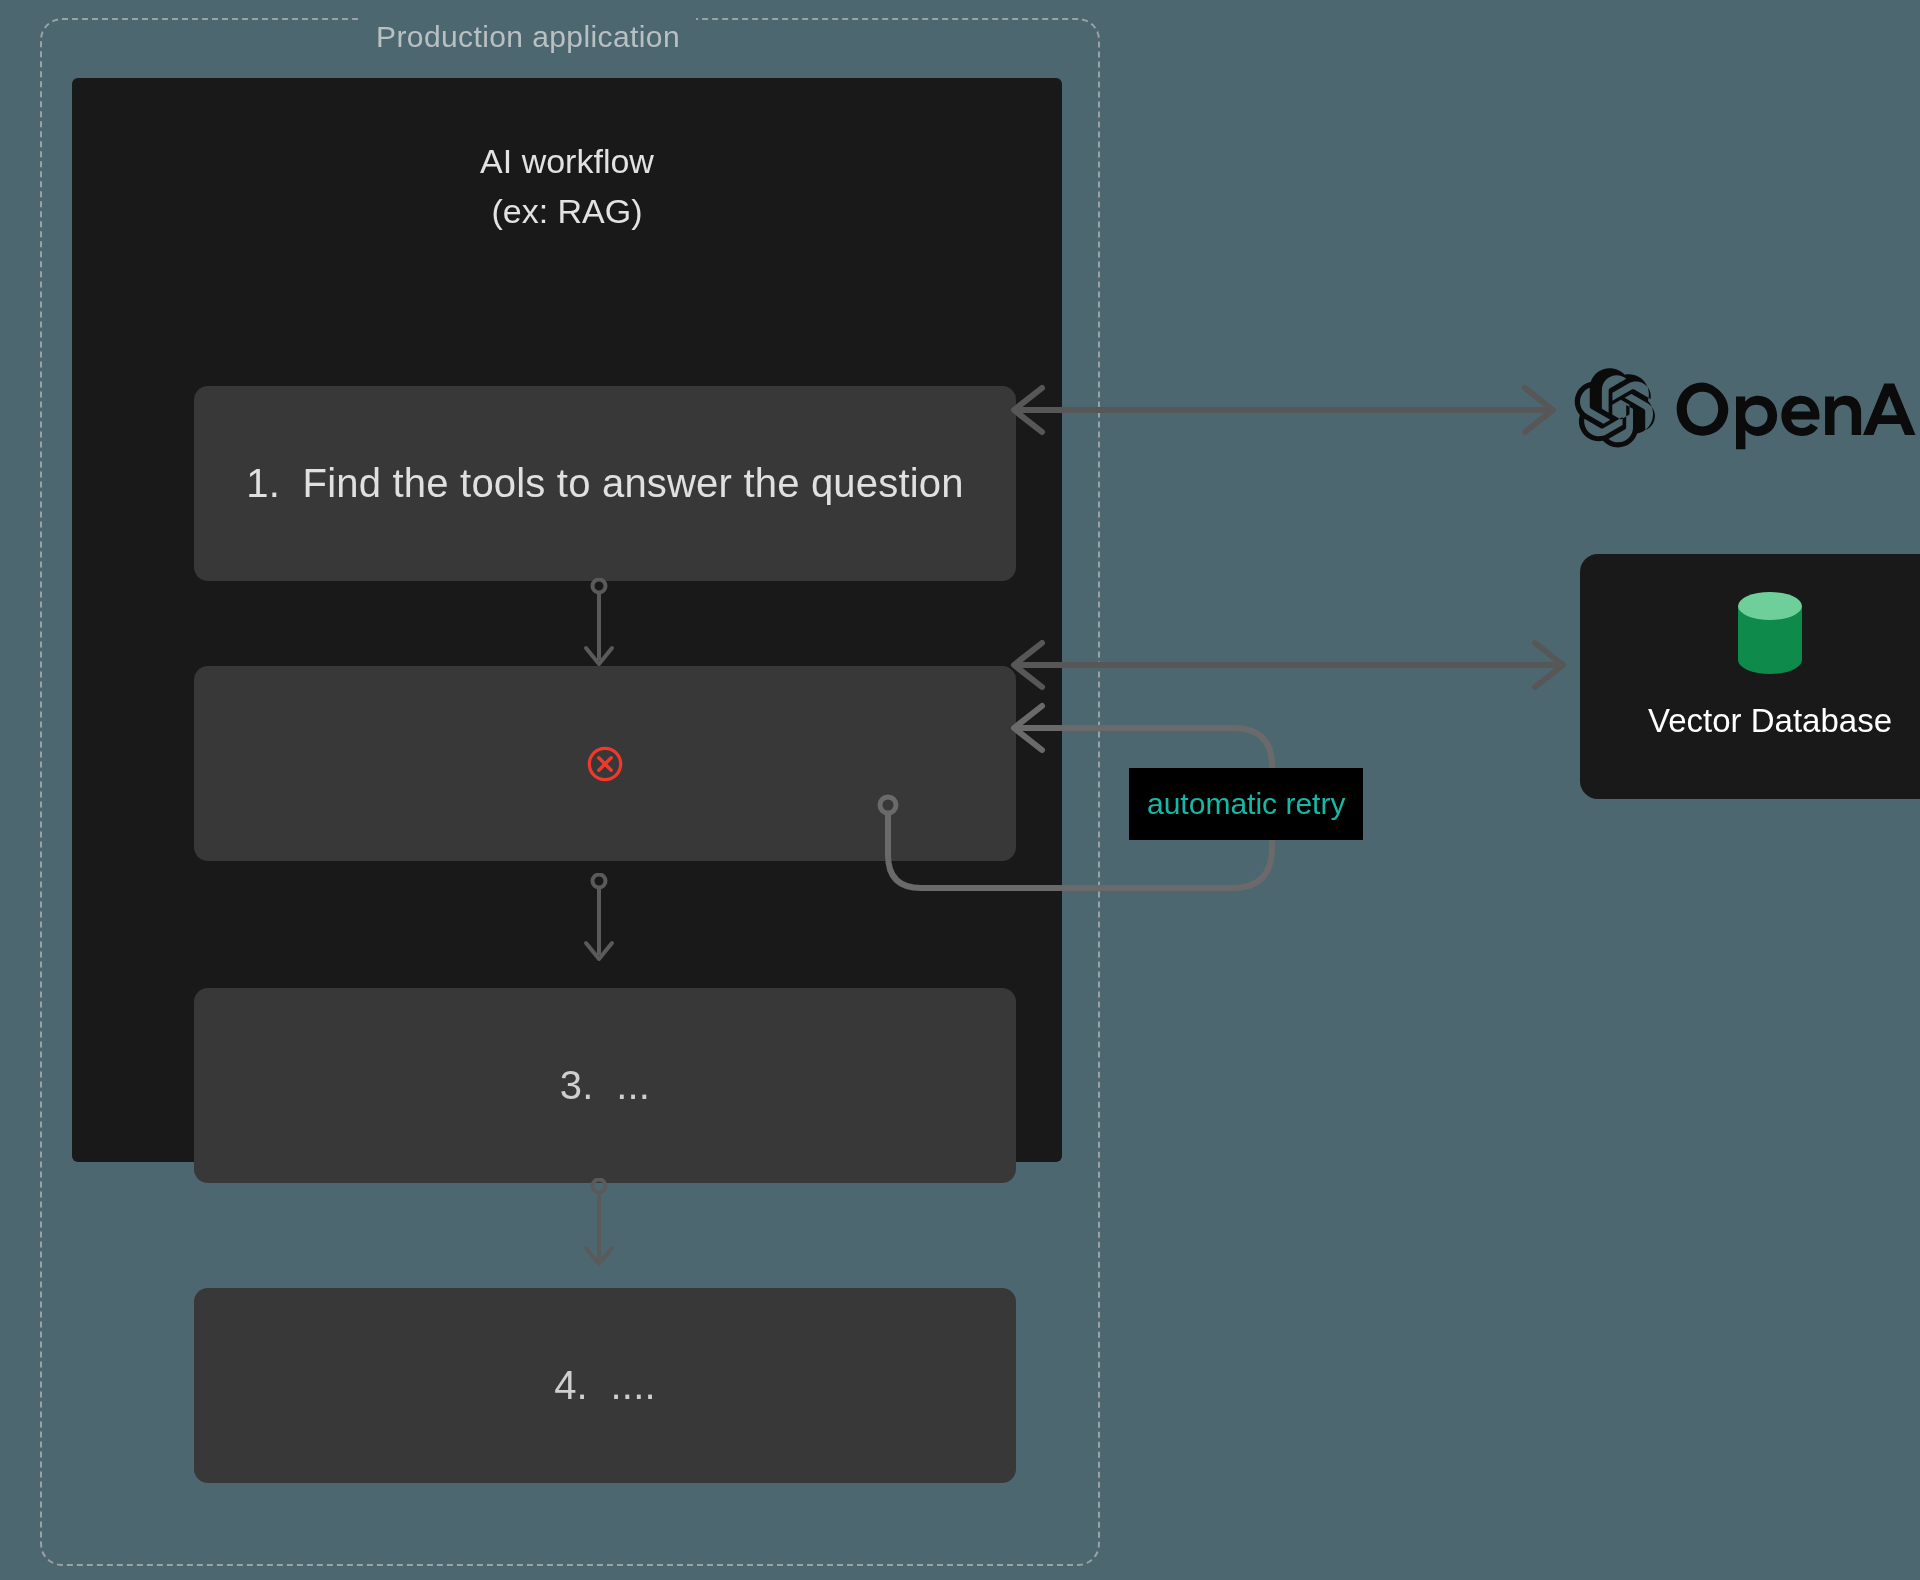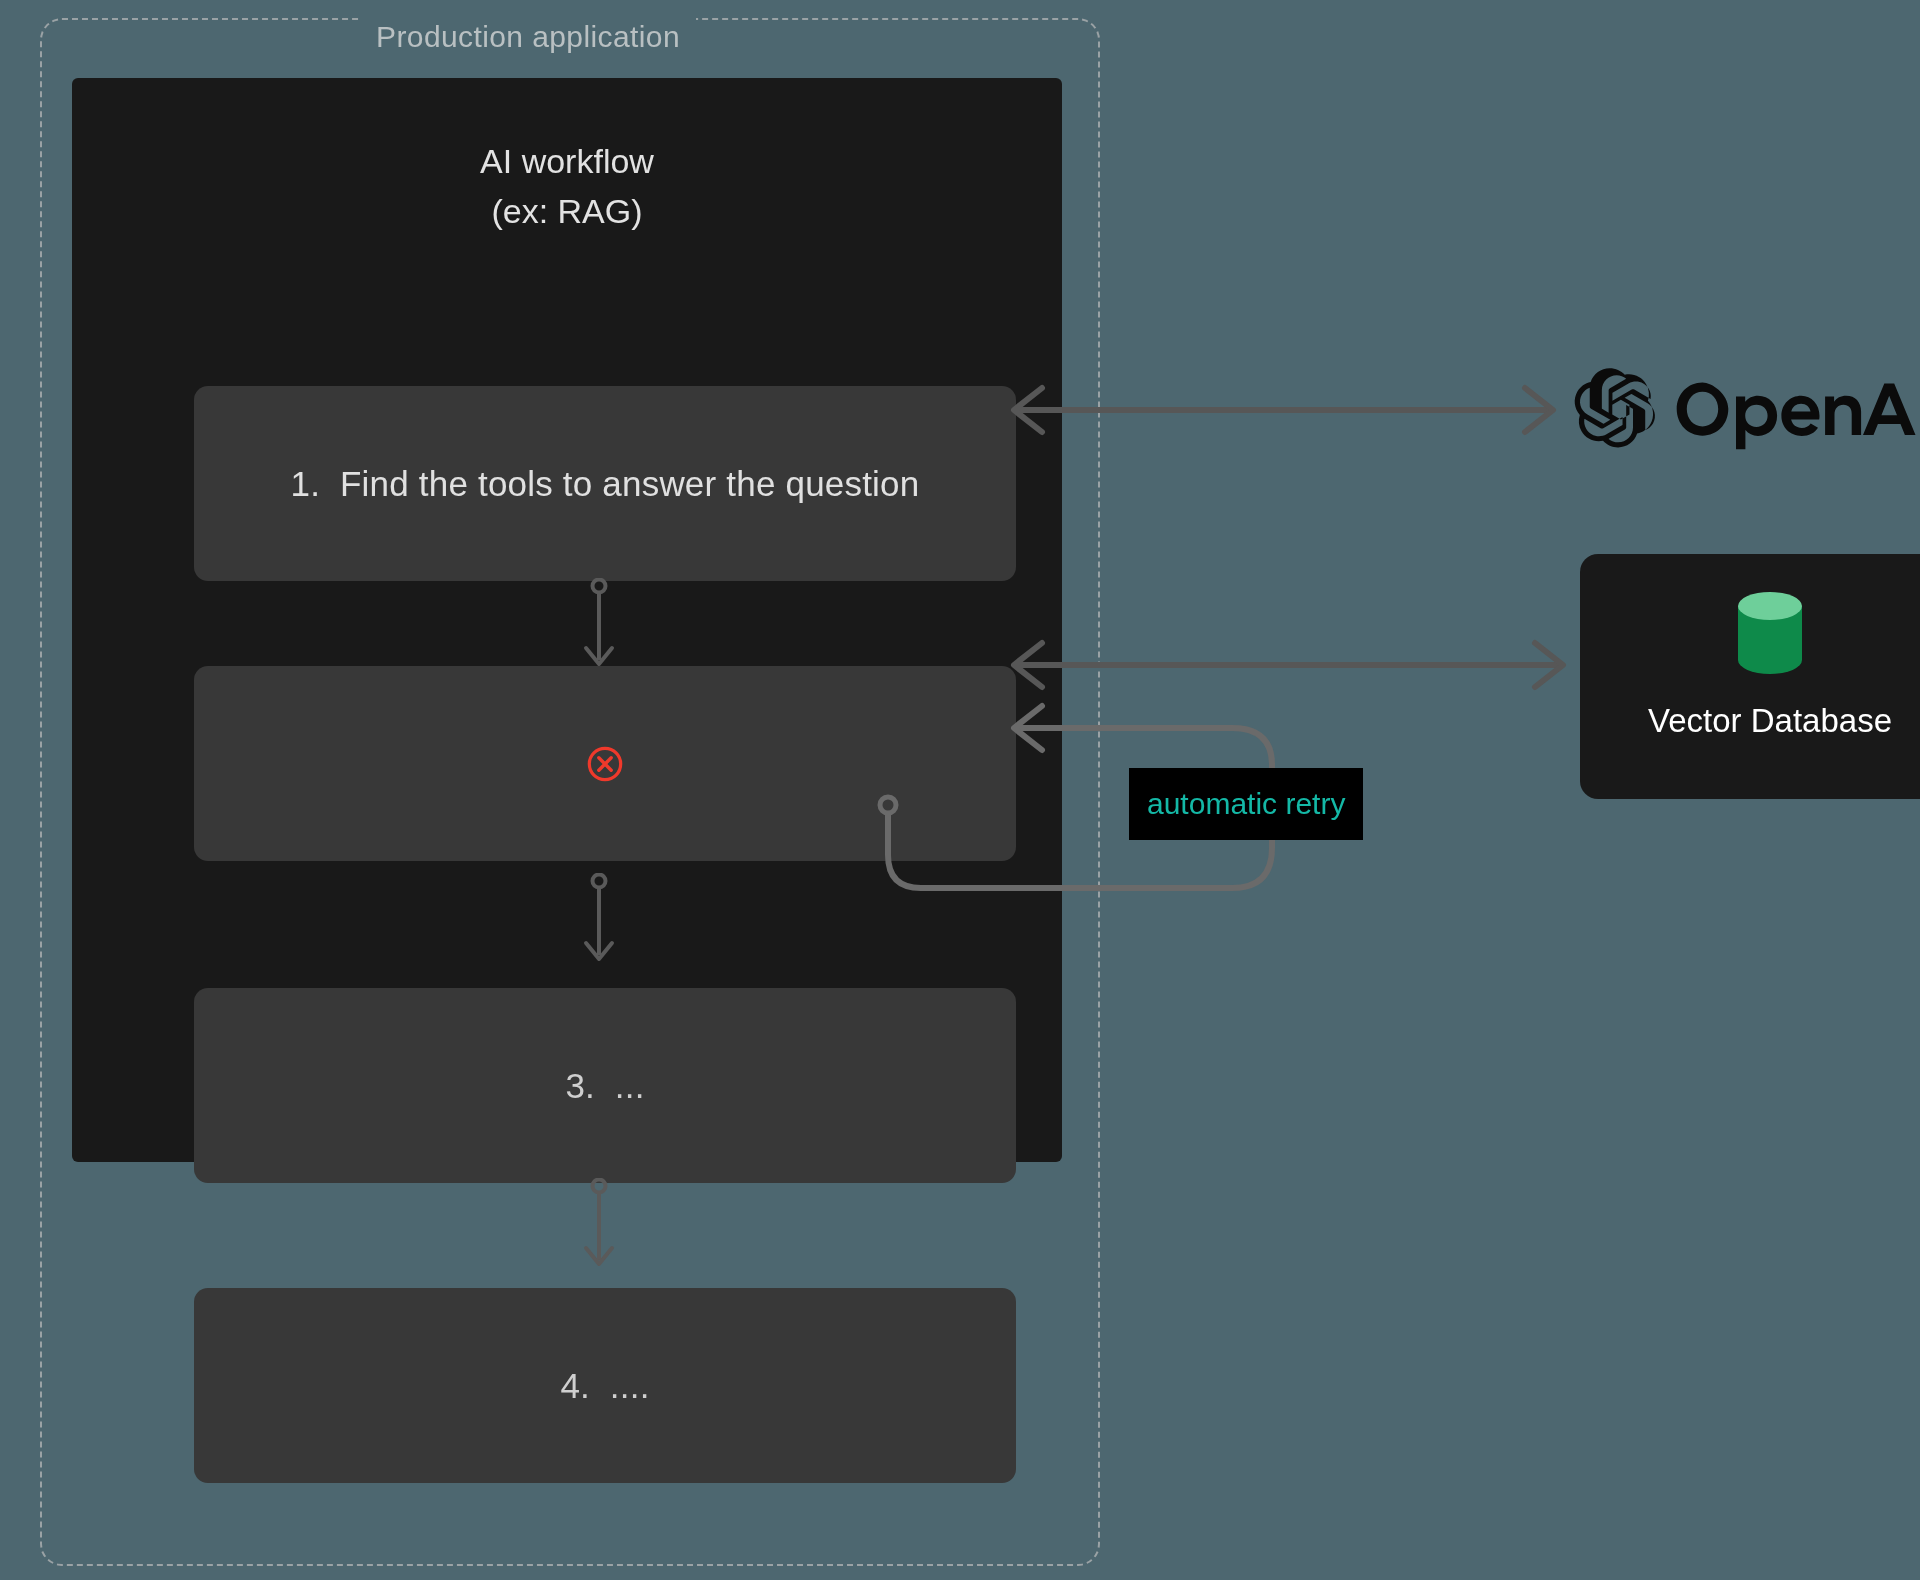--- a/index.html
+++ b/index.html
@@ -87,21 +87,21 @@
     top: 0;
     width: 100%;
     height: 100%;
     display: flex;
     align-items: center;
     justify-content: center;
     gap: 26px;
   }
   .step-label {
     color: #e0e0e0;
-    font-size: 35px;
+    font-size: 40px;
     letter-spacing: 0.2px;
     white-space: pre;
   }
   .step-label.muted { color: #cfcfcf; }
 
   .error-icon {
     width: 38px;
     height: 38px;
     flex: 0 0 auto;
     display: block;

